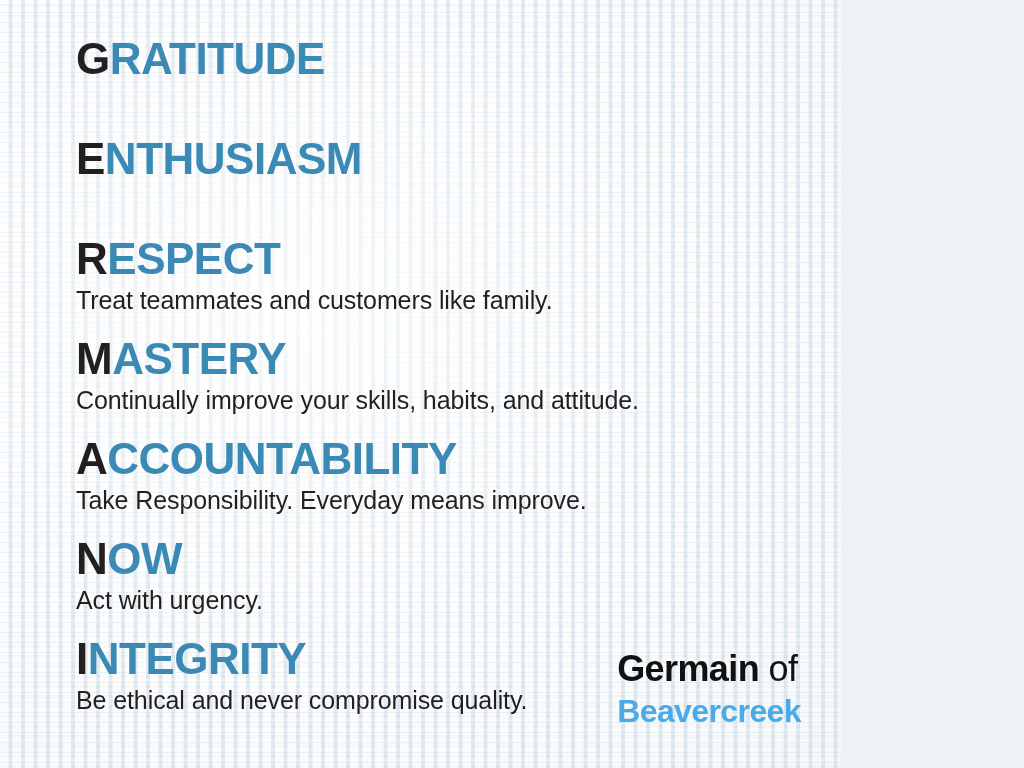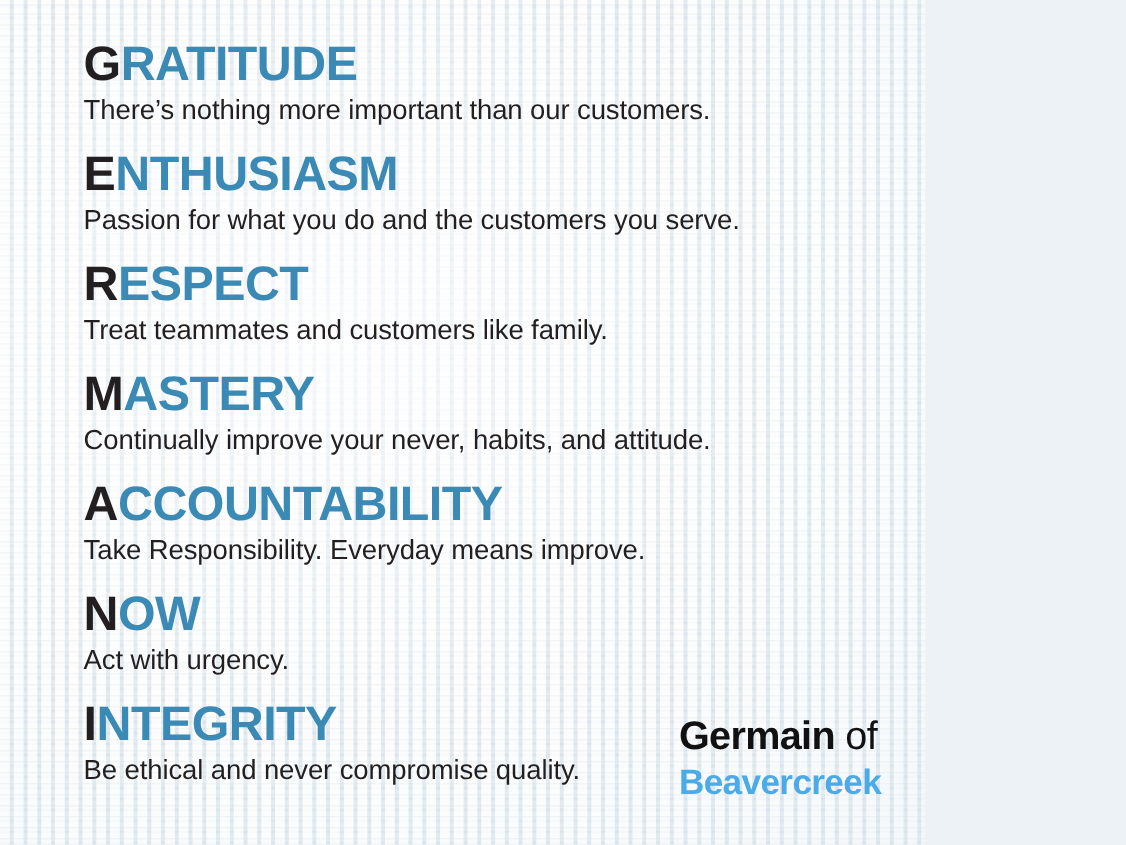--- a/index.html
+++ b/index.html
@@ -126,36 +126,34 @@
 <div id="poster">
 
   <div id="bg-texture"></div>
   <div id="bg-texture-2"></div>
   <div id="bg-sheen"></div>
 
   <div id="values-list">
 
     <div class="value-block">
       <div class="value-heading"><span class="initial">G</span><span class="rest">RATITUDE</span></div>
-      <p class="value-desc">There’s nothing more important than our customers.</p>
     </div>
 
     <div class="value-block">
       <div class="value-heading"><span class="initial">E</span><span class="rest">NTHUSIASM</span></div>
-      <p class="value-desc">Passion for what you do and the customers you serve.</p>
     </div>
 
     <div class="value-block">
       <div class="value-heading"><span class="initial">R</span><span class="rest">ESPECT</span></div>
       <p class="value-desc">Treat teammates and customers like family.</p>
     </div>
 
     <div class="value-block">
       <div class="value-heading"><span class="initial">M</span><span class="rest">ASTERY</span></div>
-      <p class="value-desc">Continually improve your never, habits, and attitude.</p>
+      <p class="value-desc">Continually improve your skills, habits, and attitude.</p>
     </div>
 
     <div class="value-block">
       <div class="value-heading"><span class="initial">A</span><span class="rest">CCOUNTABILITY</span></div>
       <p class="value-desc">Take Responsibility. Everyday means improve.</p>
     </div>
 
     <div class="value-block">
       <div class="value-heading"><span class="initial">N</span><span class="rest">OW</span></div>
       <p class="value-desc">Act with urgency.</p>

